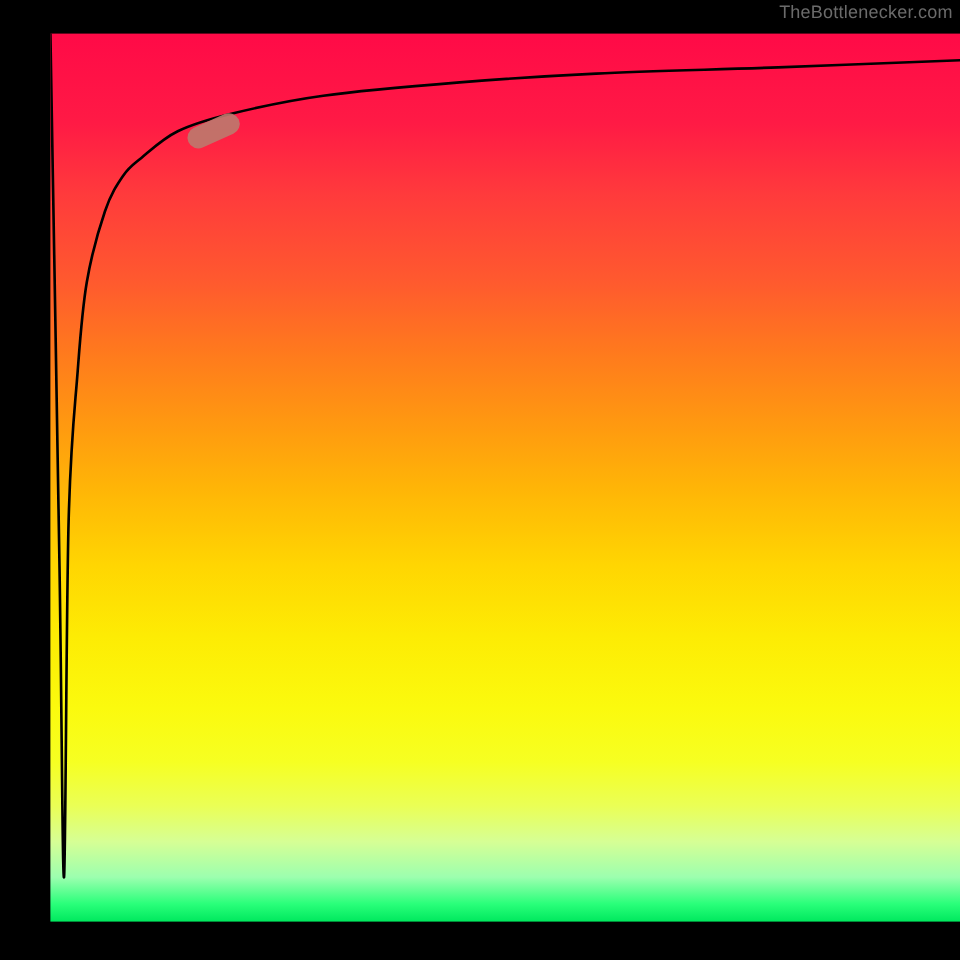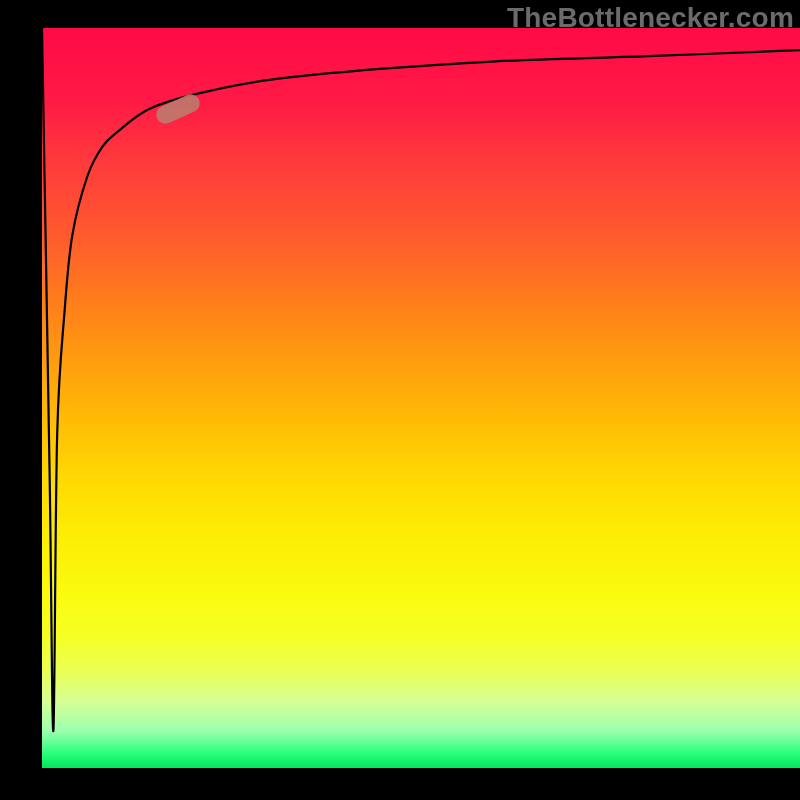--- a/index.html
+++ b/index.html
@@ -9,22 +9,22 @@
     background: #000;
     position: relative;
     font-family: Arial, Helvetica, sans-serif;
     overflow: hidden;
   }
   .watermark {
     position: absolute;
     top: 2px;
     right: 6px;
     color: #6b6b6b;
-    font-size: 28px;
-    font-weight: 700;
+    font-size: 15px;
+    font-weight: 400;
     z-index: 20;
     letter-spacing: 0.2px;
   }
   .plot-area {
     position: absolute;
     left: 42px;
     top: 28px;
     width: 758px;
     height: 740px;
   }

